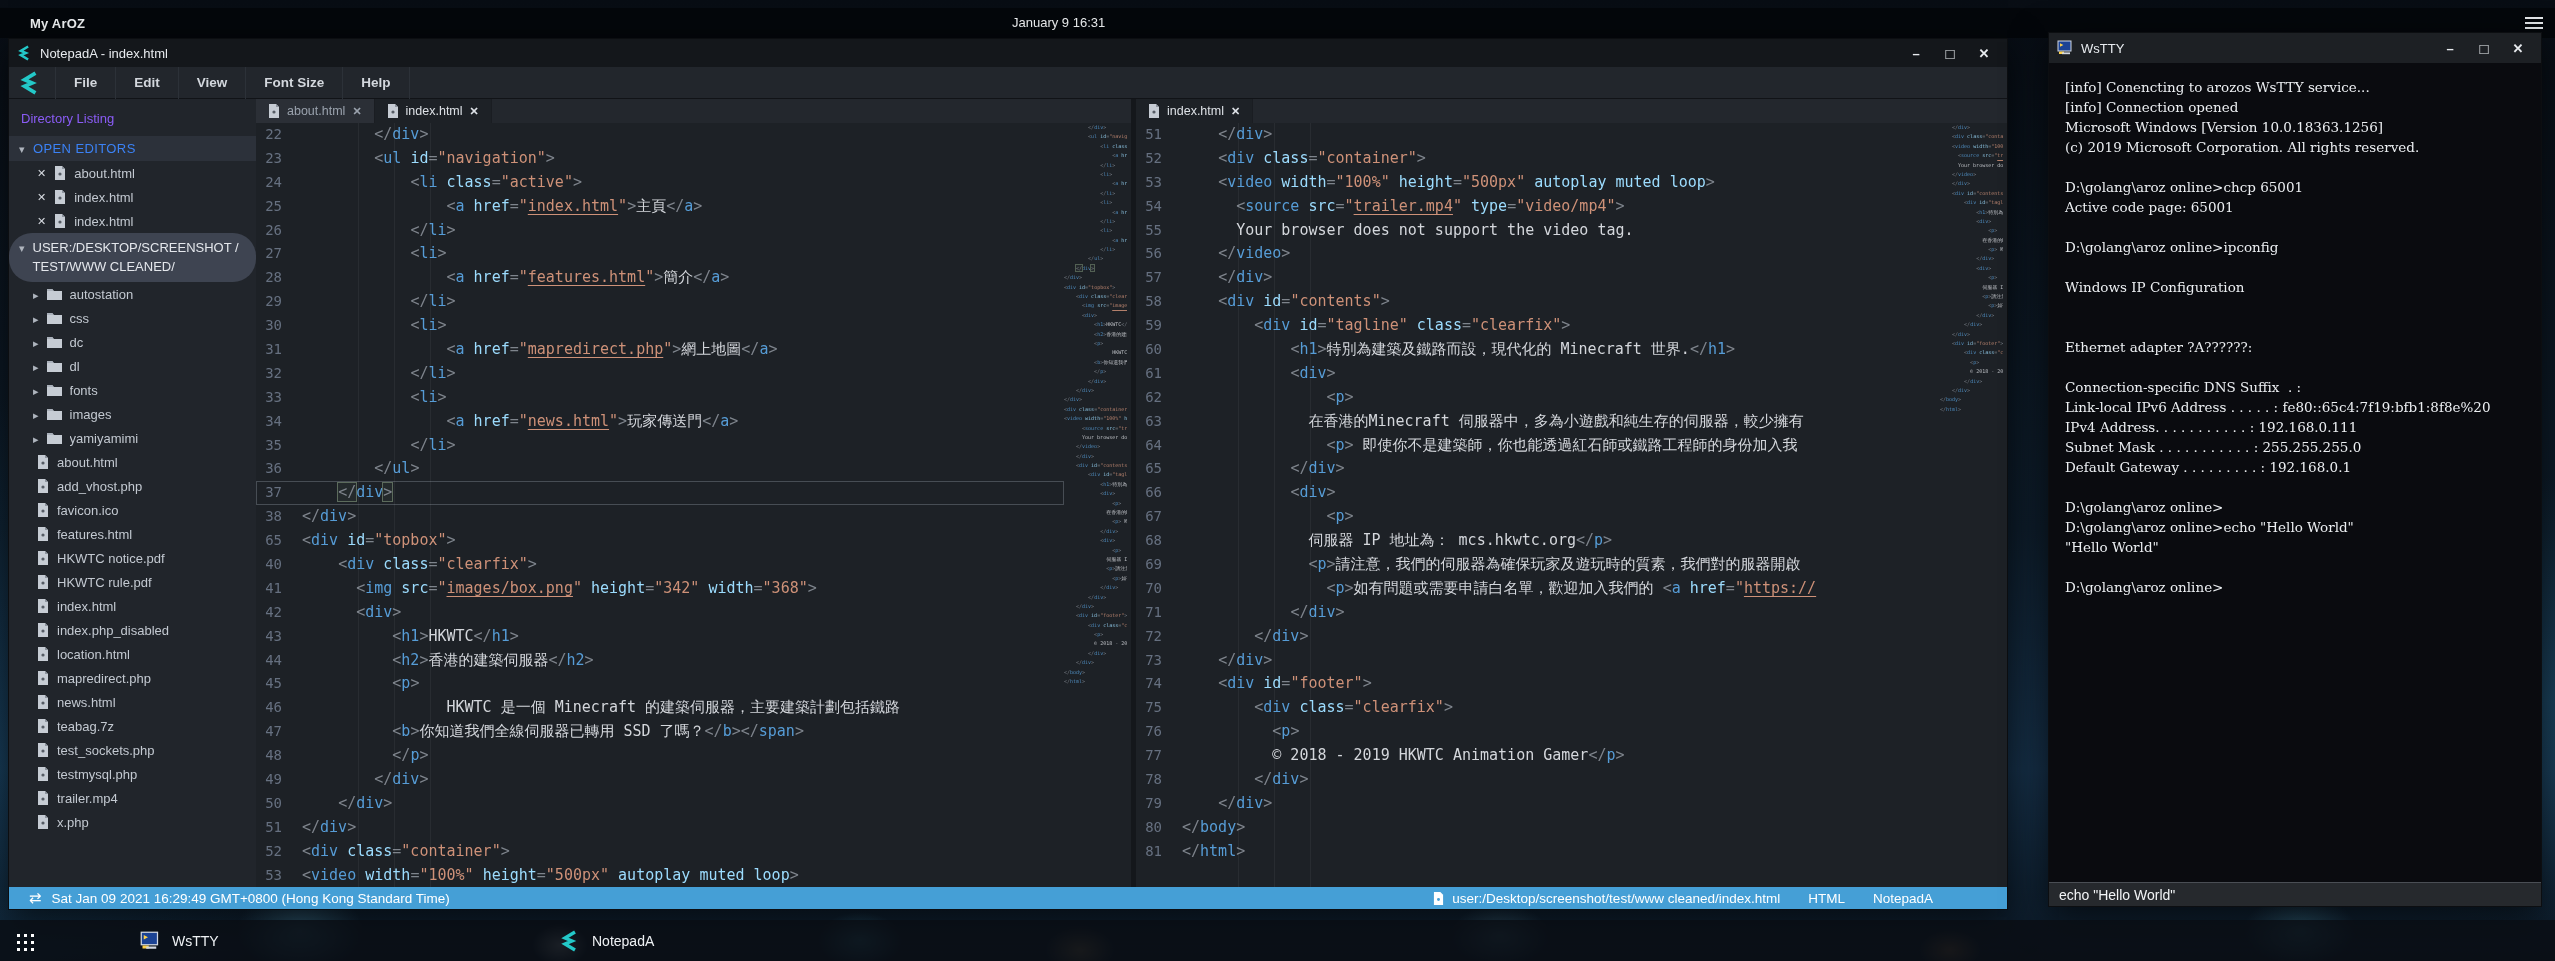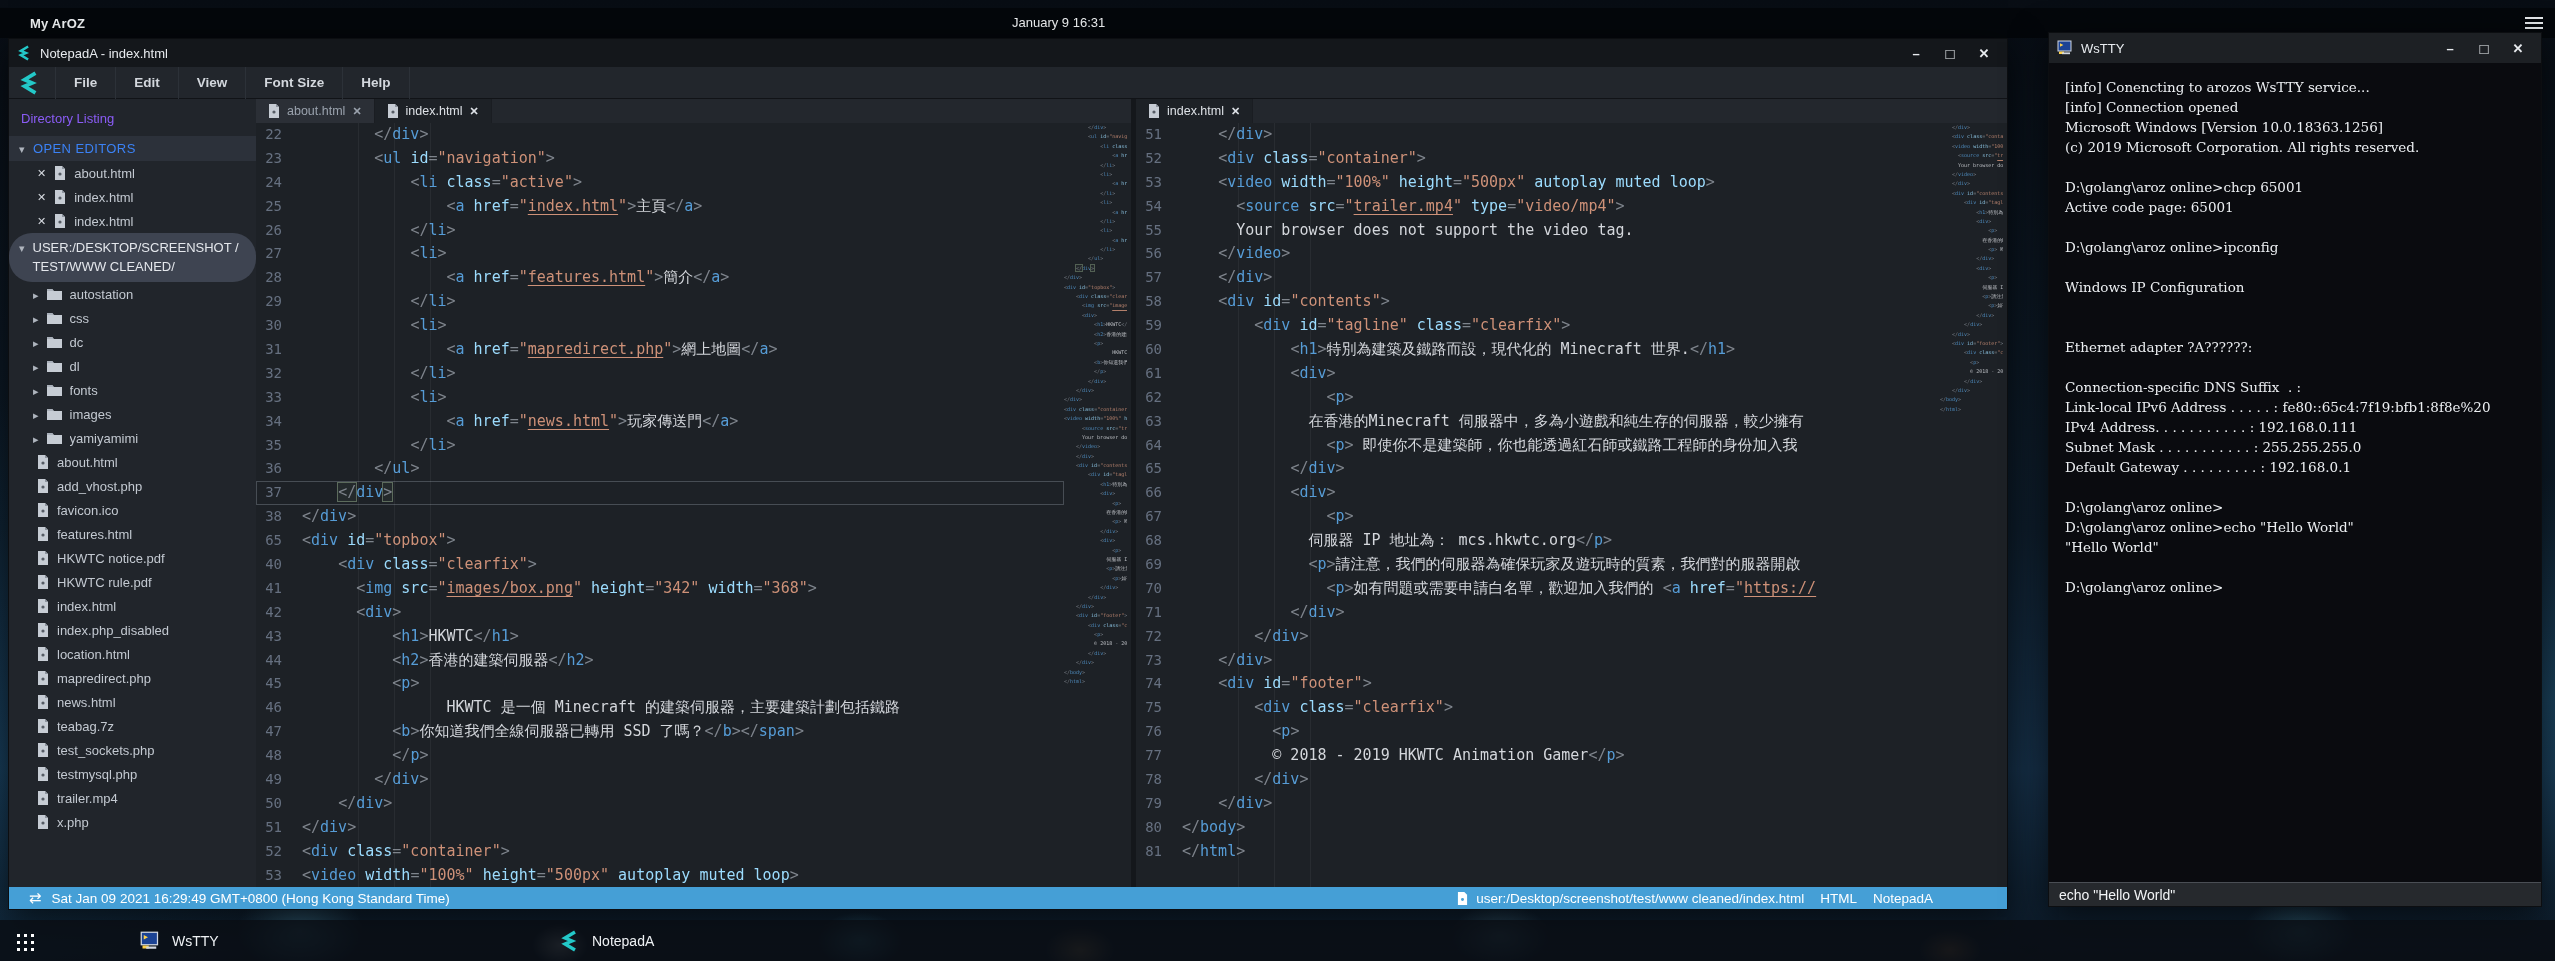--- a/index.html
+++ b/index.html
@@ -69,21 +69,21 @@
   .cl.cur{outline:1px solid rgba(140,150,160,.38);outline-offset:-1px;}
   .tk-p{color:#7e848c}.tk-t{color:#569cd6}.tk-a{color:#9cdcfe}.tk-s{color:#ce9178}
   .tk-l{color:#ce9178;text-decoration:underline;text-underline-offset:3px;}
   .tk-x{color:#d4d7dc}
   .tk-m{color:#7e848c;outline:1px solid #5c6b5c;background:rgba(90,110,90,.12);}
   .minimap{position:absolute;right:4px;top:24px;bottom:0;width:63px;overflow:hidden;opacity:.85;cursor:pointer;}
   .ml{display:flex;height:9.4px;line-height:9.4px;font-family:"DejaVu Sans Mono",monospace;font-size:5px;white-space:pre;overflow:hidden;}
   
   .np-status{position:absolute;left:0;right:0;bottom:0;height:22px;background:#459fd6;display:flex;align-items:center;font-size:13.5px;color:#fff;padding:0 14px 0 20px;}
   .swap-icon{font-size:15px;margin-right:10px;}
-  .np-status .right{margin-left:auto;display:flex;align-items:center;gap:16px;margin-right:60px;padding-left:21px;}
+  .np-status .right{margin-left:auto;display:flex;align-items:center;gap:28px;margin-right:60px;padding-left:21px;}
   .np-status .pathgrp{display:flex;align-items:center;gap:8px;}
   
   .wstty{left:2048px;top:32px;width:494px;height:875px;background:#191c20;}
   .wstty .titlebar{height:30px;background:#1d2024;}
   .term{position:absolute;left:0;right:0;top:30px;bottom:24px;background:rgba(9,11,15,.95);padding:14px 16px;overflow:hidden;}
   .tl{font-family:"DejaVu Serif",serif;font-size:13.5px;line-height:20px;color:#eceff2;white-space:pre;min-height:20px;}
   .term-input{position:absolute;left:0;right:0;bottom:0;height:24px;background:#26292d;border-top:1px solid #4a4e54;color:#f2f4f6;font-size:14px;display:flex;align-items:center;padding:0 10px;cursor:text;}
   
   .taskbar{position:absolute;left:0;top:920px;width:2555px;height:41px;background:rgba(10,14,20,.82);}
   .tb-grid{position:absolute;left:14px;top:11px;width:20px;height:20px;cursor:pointer;

